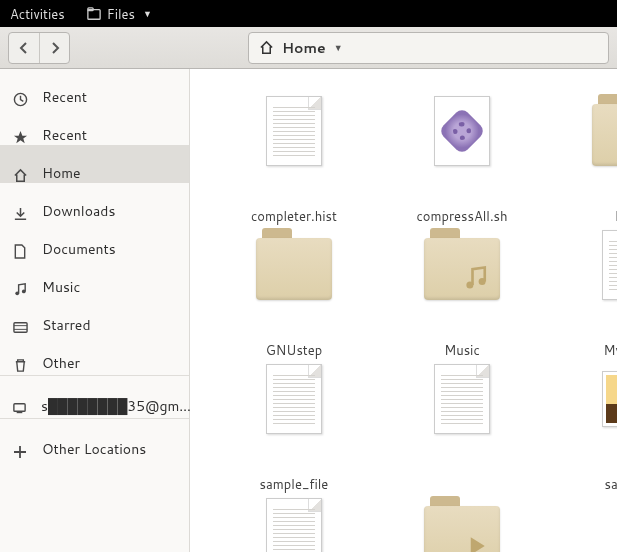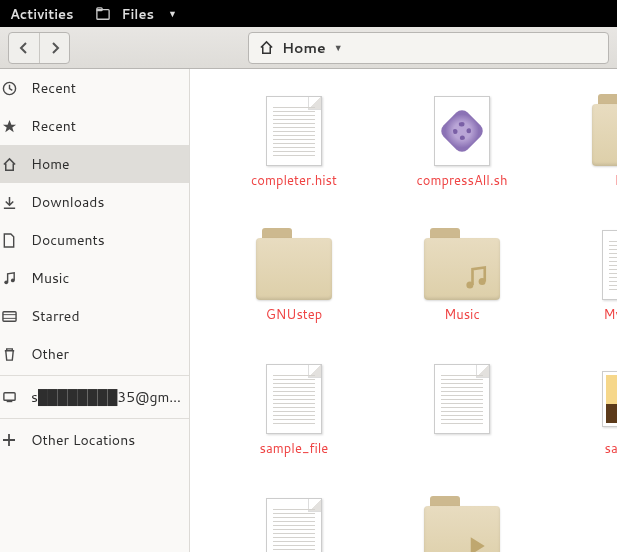--- a/index.html
+++ b/index.html
@@ -1,37 +1,37 @@
 <!DOCTYPE html>
 <html><head>
 <meta charset="utf-8">
 <style>
 * { margin: 0; padding: 0; box-sizing: border-box; font-family: "Cantarell", "Ubuntu", sans-serif; }
 body { width: 617px; height: 552px; overflow: hidden; background: #fff; }
 
-.topbar { height: 27px; background: #000; color: #ddd; display: flex; align-items: center; padding: 0 10px; font-size: 13px; font-weight: 700; }
-.topbar .app { margin-left: 22px; display: flex; align-items: center; gap: 12px; }
+.topbar { height: 27px; background: #000; color: #ddd; display: flex; align-items: center; padding: 0 10px; font-size: 13px; font-weight: 400; }
+.topbar .app { margin-left: 22px; display: flex; align-items: center; gap: 6px; }
 .topbar .tri { font-size: 9px; margin-left: 2px; }
 
 .toolbar { height: 42px; background: linear-gradient(#e8e6e3,#dedcd8); border-bottom: 1px solid #b8b6b3; display: flex; align-items: center; padding: 0 8px; gap: 8px; }
 .navbtns { display: flex; border: 1px solid #b8b6b3; border-radius: 4px; overflow: hidden; background: #f0efec; }
 .navbtns button { width: 30px; height: 30px; border: none; background: transparent; display: flex; align-items: center; justify-content: center; cursor: pointer; }
 .navbtns button + button { border-left: 1px solid #c9c7c3; }
 .pathbar { margin-left: 170px; flex: 1; height: 32px; border: 1px solid #b8b6b3; border-radius: 4px; background: #f5f4f1; display: flex; align-items: center; padding: 0 10px; gap: 8px; font-size: 14px; font-weight: 600; color: #333; }
 .pathbar .tri { font-size: 9px; color: #555; }
 
 .main { display: flex; height: calc(552px - 27px - 42px); }
 .sidebar { width: 190px; background: #faf9f7; border-right: 1px solid #dcdad6; display: flex; flex-direction: column; font-size: 14px; color: #2e2e2e; }
-.sb-item { height: 38px; display: flex; align-items: center; padding: 0 1px; gap: 14px; cursor: pointer; }
+.sb-item { height: 38px; display: flex; align-items: flex-end; padding: 0 12px; gap: 14px; cursor: pointer; }
 .sb-item.active { background: #dfddd9; }
 .sb-sep { height: 1px; background: #dfddd9; margin: 2px 0; }
 .sb-icon { width: 16px; display: flex; justify-content: center; color: #4a4a4a; }
 
 .files { flex: 1; background: #fff; padding: 22px 10px 0 24px; display: grid; grid-template-columns: repeat(3, 160px); grid-auto-rows: 134px; gap: 0px 8px; align-content: start; overflow: hidden; }
-.file { display: flex; flex-direction: column; align-items: center; font-size: 13px; color: #ef4444; }
+.file { display: flex; flex-direction: column; align-items: center; gap: 8px; font-size: 13px; color: #404040; justify-content: space-between; }
 .thumb { width: 76px; height: 80px; display: flex; align-items: center; justify-content: center; }
 .file .label { white-space: nowrap; }
 
 
 .doc { width: 56px; height: 70px; background: #fff; border: 1px solid #ccc; box-shadow: 1px 1px 2px rgba(0,0,0,.15); position: relative; padding: 6px 5px; }
 .doc::before { content: ""; position: absolute; top: 0; right: 0; width: 12px; height: 12px; background: linear-gradient(135deg,#fff 50%,#e3e1de 50%); border-left: 1px solid #ddd; border-bottom: 1px solid #ddd; }
 .doc .lines { position: absolute; inset: 10px 6px 6px 6px; background: repeating-linear-gradient(#d4d2ce 0 1px, transparent 1px 4px); }
 
 
 .script { width: 56px; height: 70px; background: #fff; border: 1px solid #ccc; box-shadow: 1px 1px 2px rgba(0,0,0,.15); display: flex; align-items: center; justify-content: center; }

